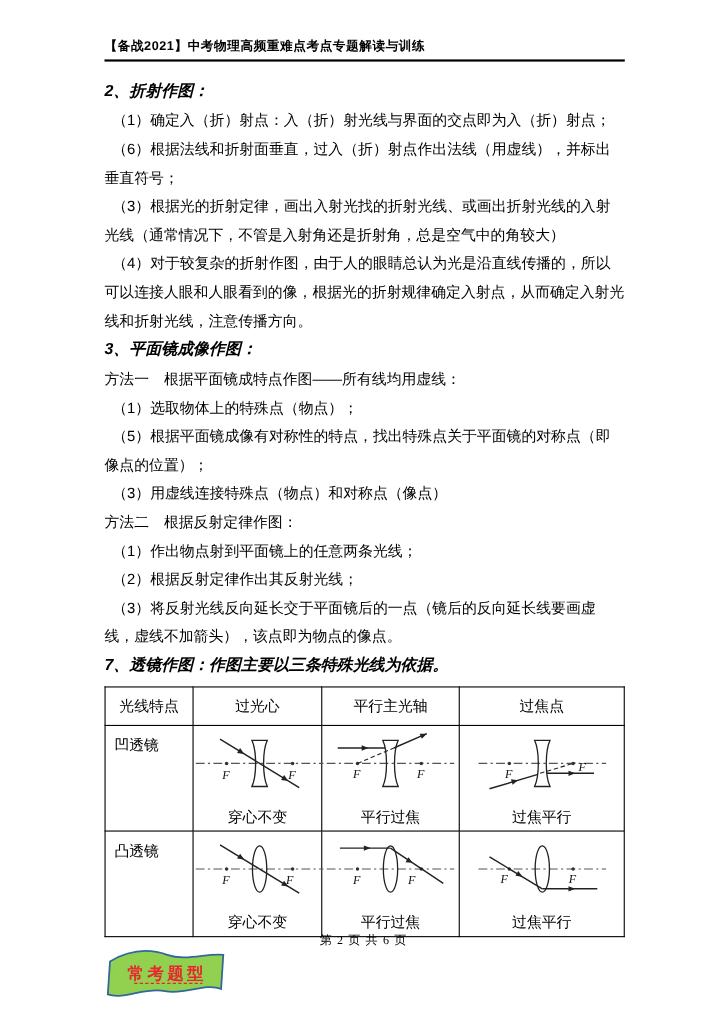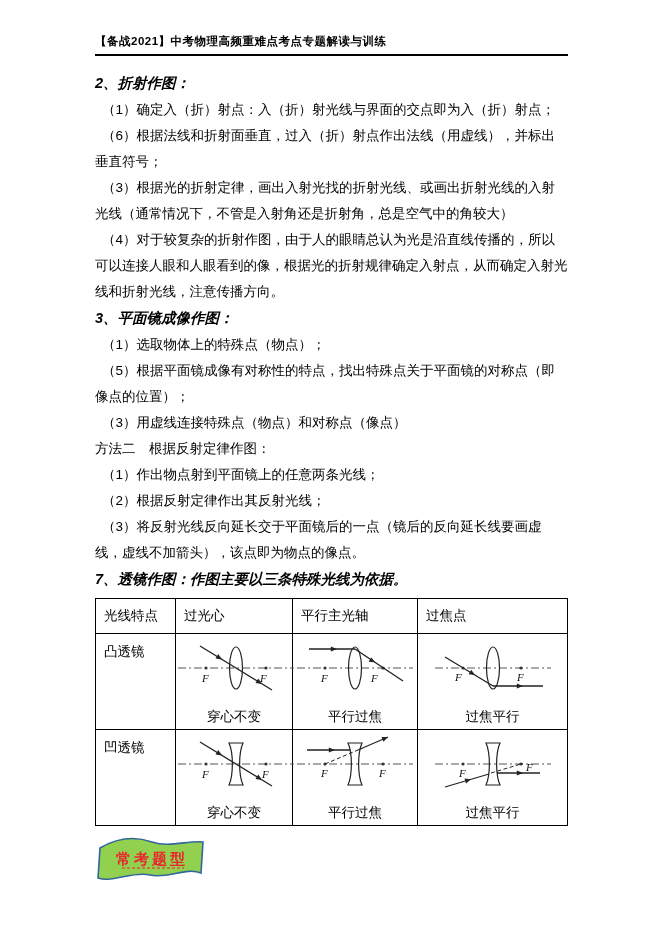--- a/index.html
+++ b/index.html
@@ -14,21 +14,21 @@
   }
   .header-title { font-size:11.5px; font-weight:bold; letter-spacing:0.5px; }
   .content { margin:14px 93px 0 95px; width:473px; font-size:13.5px; line-height:26px; }
   h2.sec { font-size:14.5px; font-weight:bold; margin:0; line-height:27px;font-style:italic; }
   p.item { margin:0; text-indent:7px; }
   p.plain { margin:0; }
   table.lens {
     border-collapse:collapse; table-layout:fixed; width:472px; margin-top:5px;
   }
   table.lens td, table.lens th { border:1px solid #000; }
-  table.lens th { font-weight:normal; text-align:left; padding:4px 8px; font-size:13.5px; height:21px; }
+  table.lens th { font-weight:normal; text-align:center; padding:4px 8px; font-size:13.5px; height:21px; }
   td.rowlabel { vertical-align:top; padding:5px 8px; font-size:13.5px; }
   td.diagram { text-align:center; padding:3px 0 4px 0; vertical-align:top; }
   .caption { font-size:13.5px; line-height:16px; margin-top:1px; }
   
   .axis { stroke:#555; stroke-width:1; stroke-dasharray:8 3 2 3; fill:none; }
   .ray { stroke:#222; stroke-width:1.3; fill:none; }
   .dashedray { stroke:#222; stroke-width:1; stroke-dasharray:4 2.5; fill:none; }
   .lensshape { stroke:#222; stroke-width:1.2; fill:none; }
   .arrowhead { fill:#222; stroke:none; }
   .dot { fill:#333; stroke:none; }
@@ -51,20 +51,21 @@
 
   <div class="content">
 
     <h2 class="sec">2、折射作图：</h2>
     <p class="item">（1）确定入（折）射点：入（折）射光线与界面的交点即为入（折）射点；</p>
     <p class="item">（6）根据法线和折射面垂直，过入（折）射点作出法线（用虚线），并标出垂直符号；</p>
     <p class="item">（3）根据光的折射定律，画出入射光找的折射光线、或画出折射光线的入射光线（通常情况下，不管是入射角还是折射角，总是空气中的角较大）</p>
     <p class="item">（4）对于较复杂的折射作图，由于人的眼睛总认为光是沿直线传播的，所以可以连接人眼和人眼看到的像，根据光的折射规律确定入射点，从而确定入射光线和折射光线，注意传播方向。</p>
 
     <h2 class="sec">3、平面镜成像作图：</h2>
+    <p class="plain">方法一　根据平面镜成特点作图——所有线均用虚线：</p>
     <p class="item">（1）选取物体上的特殊点（物点）；</p>
     <p class="item">（5）根据平面镜成像有对称性的特点，找出特殊点关于平面镜的对称点（即像点的位置）；</p>
     <p class="item">（3）用虚线连接特殊点（物点）和对称点（像点）</p>
     <p class="plain">方法二　根据反射定律作图：</p>
     <p class="item">（1）作出物点射到平面镜上的任意两条光线；</p>
     <p class="item">（2）根据反射定律作出其反射光线；</p>
     <p class="item">（3）将反射光线反向延长交于平面镜后的一点（镜后的反向延长线要画虚线，虚线不加箭头），该点即为物点的像点。</p>
 
     <h2 class="sec"><span>7、透镜作图：</span><span>作图主要以三条特殊光线为依据。</span></h2>
 
@@ -77,71 +78,20 @@
         </colgroup>
       <tbody>
           <tr>
         <th>光线特点</th>
         <th>过光心</th>
         <th>平行主光轴</th>
         <th>过焦点</th>
       </tr>
 
       <tr>
-        <td class="rowlabel">凸透镜</td>
-
-        <td class="diagram">
-          <svg width="120" height="62" viewBox="0 0 120 62">
-            <line class="axis" x1="2" y1="31" x2="118" y2="31"></line>
-            <circle class="dot" cx="30" cy="31" r="1.6"></circle>
-            <circle class="dot" cx="90" cy="31" r="1.6"></circle>
-            <ellipse class="lensshape" cx="60" cy="31" rx="6.5" ry="21"></ellipse>
-            <line class="ray" x1="24" y1="9" x2="96" y2="53"></line>
-            <polygon class="arrowhead" points="46,22.4 39.5,21.5 42.3,17.1"></polygon>
-            <polygon class="arrowhead" points="86,46.9 79.5,46.0 82.3,41.6"></polygon>
-            <text class="flabel" x="26" y="45">F</text>
-            <text class="flabel" x="84" y="45">F</text>
-          </svg>
-          <div class="caption">穿心不变</div>
-        </td>
-
-        <td class="diagram">
-          <svg width="120" height="62" viewBox="0 0 120 62">
-            <line class="axis" x1="2" y1="31" x2="118" y2="31"></line>
-            <circle class="dot" cx="30" cy="31" r="1.6"></circle>
-            <circle class="dot" cx="88" cy="31" r="1.6"></circle>
-            <ellipse class="lensshape" cx="60" cy="31" rx="6.5" ry="21"></ellipse>
-            <line class="ray" x1="14" y1="12" x2="60" y2="12"></line>
-            <polygon class="arrowhead" points="42,12 35.8,9.6 35.8,14.4"></polygon>
-            <line class="ray" x1="60" y1="12" x2="108" y2="44"></line>
-            <polygon class="arrowhead" points="80,25.3 73.6,24.8 76.4,20.4"></polygon>
-            <text class="flabel" x="26" y="45">F</text>
-            <text class="flabel" x="76" y="45">F</text>
-          </svg>
-          <div class="caption">平行过焦</div>
-        </td>
-
-        <td class="diagram">
-          <svg width="120" height="62" viewBox="0 0 120 62">
-            <line class="axis" x1="2" y1="31" x2="118" y2="31"></line>
-            <circle class="dot" cx="30" cy="31" r="1.6"></circle>
-            <circle class="dot" cx="88" cy="31" r="1.6"></circle>
-            <ellipse class="lensshape" cx="60" cy="31" rx="6.5" ry="21"></ellipse>
-            <line class="ray" x1="12" y1="20" x2="60" y2="49"></line>
-            <polygon class="arrowhead" points="42,38.1 35.6,37.2 38.2,32.8"></polygon>
-            <line class="ray" x1="60" y1="49" x2="110" y2="49"></line>
-            <polygon class="arrowhead" points="90,49 83.8,46.6 83.8,51.4"></polygon>
-            <text class="flabel" x="22" y="44">F</text>
-            <text class="flabel" x="84" y="44">F</text>
-          </svg>
-          <div class="caption">过焦平行</div>
-        </td>
-      </tr>
-
-      <tr>
         <td class="rowlabel">凹透镜</td>
 
         <td class="diagram">
           <svg width="120" height="62" viewBox="0 0 120 62">
             <line class="axis" x1="2" y1="31" x2="118" y2="31"></line>
             <circle class="dot" cx="30" cy="31" r="1.6"></circle>
             <circle class="dot" cx="90" cy="31" r="1.6"></circle>
             <path class="lensshape" d="M53,10 L67,10 C62.5,20 62.5,42 67,52 L53,52 C57.5,42 57.5,20 53,10 Z"></path>
             <line class="ray" x1="24" y1="9" x2="96" y2="53"></line>
             <polygon class="arrowhead" points="46,22.4 39.5,21.5 42.3,17.1"></polygon>
@@ -179,27 +129,81 @@
             <polygon class="arrowhead" points="38,46.3 33.0,50.5 31.5,45.5"></polygon>
             <line class="dashedray" x1="58" y1="40" x2="90" y2="30.4"></line>
             <line class="ray" x1="64" y1="40" x2="107" y2="40"></line>
             <polygon class="arrowhead" points="90,40 83.8,37.6 83.8,42.4"></polygon>
             <text class="flabel" x="26" y="44">F</text>
             <text class="flabel" x="93" y="38">F</text>
           </svg>
           <div class="caption">过焦平行</div>
         </td>
       </tr>
+
+      <tr>
+        <td class="rowlabel">凸透镜</td>
+
+        <td class="diagram">
+          <svg width="120" height="62" viewBox="0 0 120 62">
+            <line class="axis" x1="2" y1="31" x2="118" y2="31"></line>
+            <circle class="dot" cx="30" cy="31" r="1.6"></circle>
+            <circle class="dot" cx="90" cy="31" r="1.6"></circle>
+            <ellipse class="lensshape" cx="60" cy="31" rx="6.5" ry="21"></ellipse>
+            <line class="ray" x1="24" y1="9" x2="96" y2="53"></line>
+            <polygon class="arrowhead" points="46,22.4 39.5,21.5 42.3,17.1"></polygon>
+            <polygon class="arrowhead" points="86,46.9 79.5,46.0 82.3,41.6"></polygon>
+            <text class="flabel" x="26" y="45">F</text>
+            <text class="flabel" x="84" y="45">F</text>
+          </svg>
+          <div class="caption">穿心不变</div>
+        </td>
+
+        <td class="diagram">
+          <svg width="120" height="62" viewBox="0 0 120 62">
+            <line class="axis" x1="2" y1="31" x2="118" y2="31"></line>
+            <circle class="dot" cx="30" cy="31" r="1.6"></circle>
+            <circle class="dot" cx="88" cy="31" r="1.6"></circle>
+            <ellipse class="lensshape" cx="60" cy="31" rx="6.5" ry="21"></ellipse>
+            <line class="ray" x1="14" y1="12" x2="60" y2="12"></line>
+            <polygon class="arrowhead" points="42,12 35.8,9.6 35.8,14.4"></polygon>
+            <line class="ray" x1="60" y1="12" x2="108" y2="44"></line>
+            <polygon class="arrowhead" points="80,25.3 73.6,24.8 76.4,20.4"></polygon>
+            <text class="flabel" x="26" y="45">F</text>
+            <text class="flabel" x="76" y="45">F</text>
+          </svg>
+          <div class="caption">平行过焦</div>
+        </td>
+
+        <td class="diagram">
+          <svg width="120" height="62" viewBox="0 0 120 62">
+            <line class="axis" x1="2" y1="31" x2="118" y2="31"></line>
+            <circle class="dot" cx="30" cy="31" r="1.6"></circle>
+            <circle class="dot" cx="88" cy="31" r="1.6"></circle>
+            <ellipse class="lensshape" cx="60" cy="31" rx="6.5" ry="21"></ellipse>
+            <line class="ray" x1="12" y1="20" x2="60" y2="49"></line>
+            <polygon class="arrowhead" points="42,38.1 35.6,37.2 38.2,32.8"></polygon>
+            <line class="ray" x1="60" y1="49" x2="110" y2="49"></line>
+            <polygon class="arrowhead" points="90,49 83.8,46.6 83.8,51.4"></polygon>
+            <text class="flabel" x="22" y="44">F</text>
+            <text class="flabel" x="84" y="44">F</text>
+          </svg>
+          <div class="caption">过焦平行</div>
+        </td>
+      </tr>
     </tbody>
       </table>
 
     <div class="ribbon-wrap">
       <svg width="114" height="50" viewBox="0 0 114 50">
         <path d="M5,13 C22,3 40,1 57,7 C74,13 94,5 108,7 L106,38 C91,32 73,44 55,40 C37,36 18,48 3,43 Z" fill="#92d050" stroke="#31679b" stroke-width="1.6"></path>
         <text class="ribbon-text" x="57" y="29" text-anchor="middle" fill="#e8262d">常考题型</text>
         <line x1="27" y1="33" x2="89" y2="33" stroke="#e8262d" stroke-width="1" stroke-dasharray="3 2"></line>
       </svg>
     </div>
 
   </div>
 
+  <div class="footer">
+    <span>第 2 页 共 6 页</span>
+  </div>
 
 </div>
 
 </body></html>

